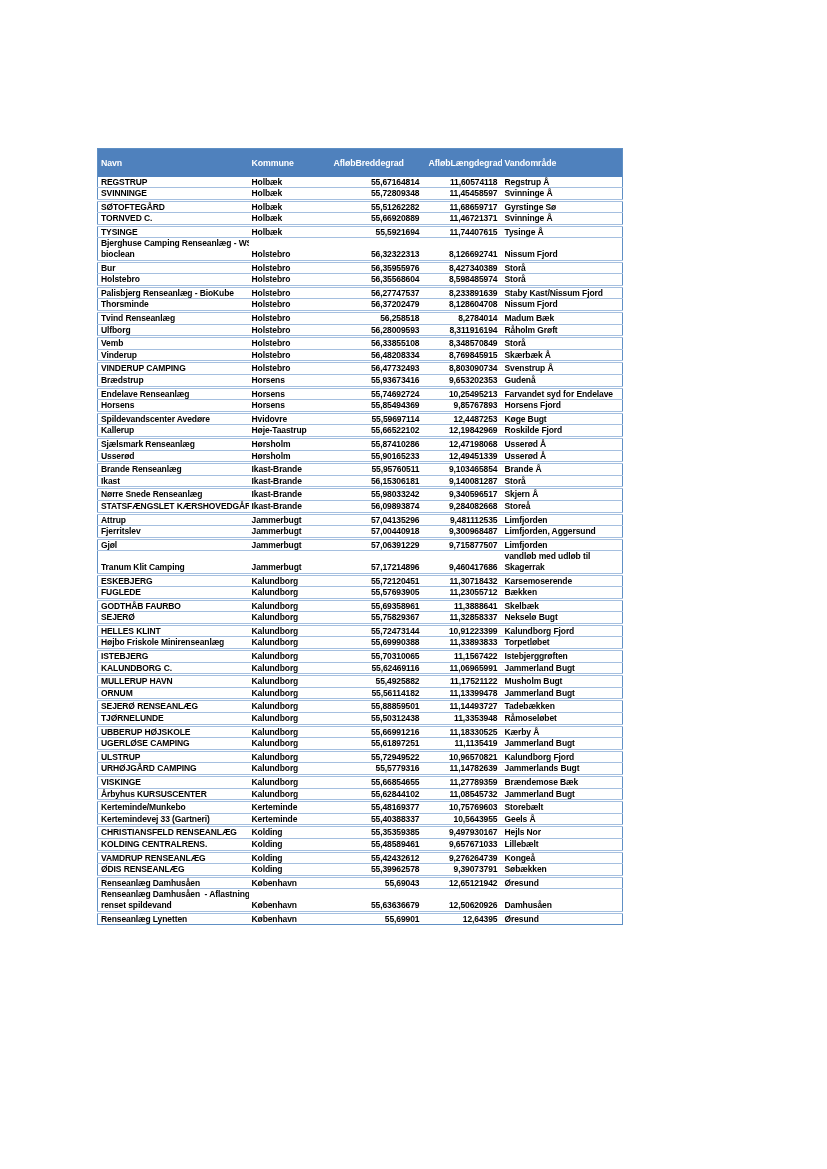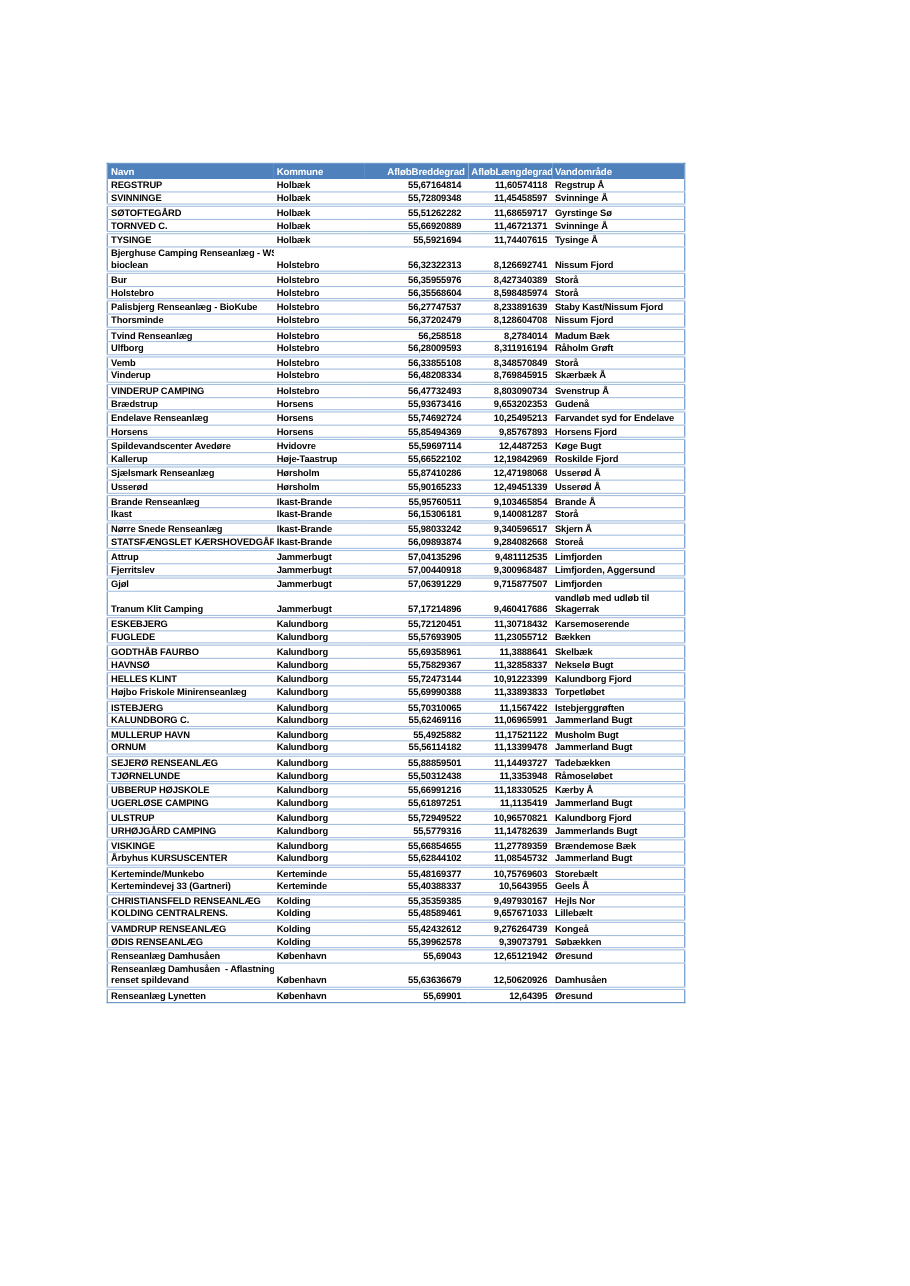--- a/index.html
+++ b/index.html
@@ -16,25 +16,25 @@
     font-size: 8.5px; font-weight: 700; letter-spacing: -0.1px;
     border: 1px solid #5E8FC4;
   }
   col.c-navn    { width: 151px; }
   col.c-kommune { width: 82px;  }
   col.c-lat     { width: 95px;  }
   col.c-lng     { width: 76px;  }
   col.c-omr     { width: 121px; }
   thead th {
     background: #4F81BD; color: #ffffff; font-weight: 700;
-    font-size: 8.8px; padding: 2px 3px; height: 14px;
+    font-size: 8.8px; padding: 2px 3px; height: 28px;
     border: none; white-space: nowrap; overflow: hidden;
   }
   thead th.h-left   { text-align: left; }
-  thead th.h-center { text-align: right; }
+  thead th.h-center { text-align: left; }
   tbody td {
     padding: 0 3px; height: 11px; line-height: 10.6px;
     vertical-align: bottom; overflow: hidden;
   }
   tbody tr { border-bottom: 1px solid #A5BFDF; background: #fff; }
   tbody tr:nth-child(even) { border-bottom: 3px double #A5BFDF; }
   tbody tr:last-child { border-bottom: none; }
   td.col-navn    { text-align: left;  white-space: pre; padding-left: 3px; }
   td.col-kommune { text-align: left;  white-space: nowrap; }
   td.col-lat     { text-align: right; white-space: nowrap; padding-right: 6px; }
@@ -290,21 +290,21 @@
           <td class="col-omraade">Bækken</td>
         </tr>
         <tr>
           <td class="col-navn">GODTHÅB FAURBO</td>
           <td class="col-kommune">Kalundborg</td>
           <td class="col-lat">55,69358961</td>
           <td class="col-lng">11,3888641</td>
           <td class="col-omraade">Skelbæk</td>
         </tr>
         <tr>
-          <td class="col-navn">HAVNSØ</td>
+          <td class="col-navn">SEJERØ</td>
           <td class="col-kommune">Kalundborg</td>
           <td class="col-lat">55,75829367</td>
           <td class="col-lng">11,32858337</td>
           <td class="col-omraade">Nekselø Bugt</td>
         </tr>
         <tr>
           <td class="col-navn">HELLES KLINT</td>
           <td class="col-kommune">Kalundborg</td>
           <td class="col-lat">55,72473144</td>
           <td class="col-lng">10,91223399</td>

